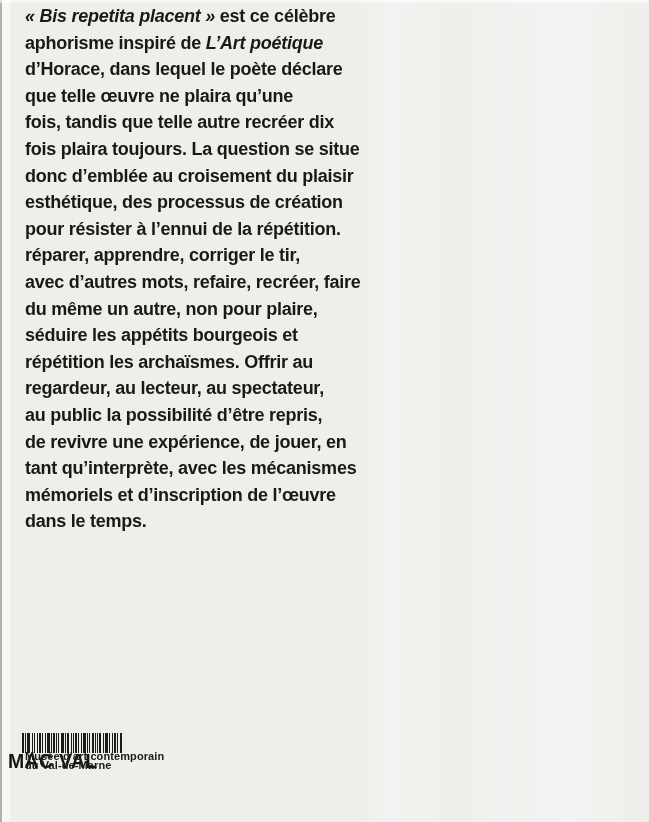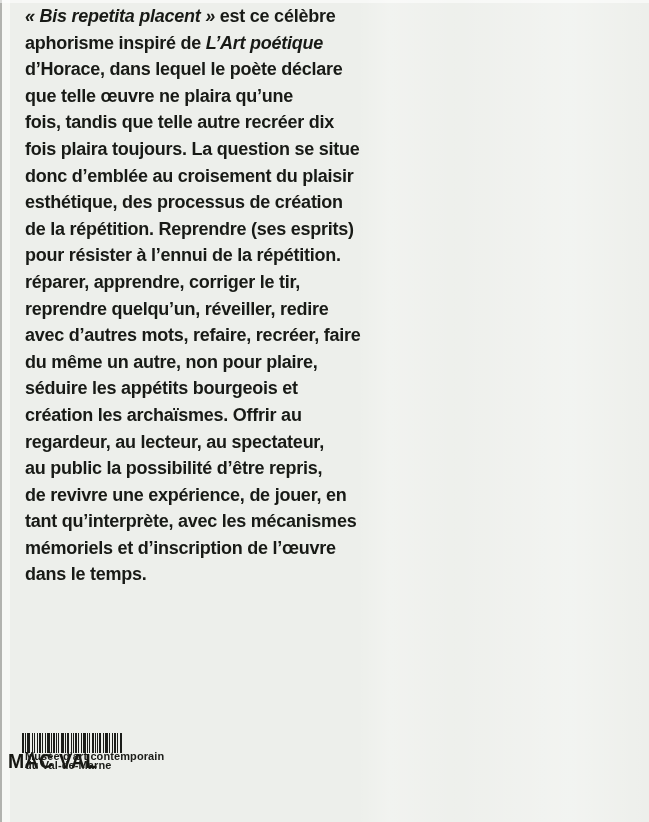--- a/index.html
+++ b/index.html
@@ -106,28 +106,26 @@
 
   <div class="cover-text">
       <div><span class="it">« Bis repetita placent »</span><span> est ce célèbre</span></div>
       <div><span>aphorisme inspiré de </span><span class="it">L’Art poétique</span></div>
       <div><span>d’Horace, dans lequel le poète déclare</span></div>
       <div><span>que telle œuvre ne plaira qu’une</span></div>
       <div><span>fois, tandis que telle autre recréer dix</span></div>
       <div><span>fois plaira toujours. La question se situe</span></div>
       <div><span>donc d’emblée au croisement du plaisir</span></div>
       <div><span>esthétique, des processus de création</span></div>
-      <div><span>de la répétition. Reprendre (ses esprits)</span></div>
       <div><span>pour résister à l’ennui de la répétition.</span></div>
       <div><span>réparer, apprendre, corriger le tir,</span></div>
-      <div><span>reprendre quelqu’un, réveiller, redire</span></div>
       <div><span>avec d’autres mots, refaire, recréer, faire</span></div>
       <div><span>du même un autre, non pour plaire,</span></div>
       <div><span>séduire les appétits bourgeois et</span></div>
-      <div><span>création les archaïsmes. Offrir au</span></div>
+      <div><span>répétition les archaïsmes. Offrir au</span></div>
       <div><span>regardeur, au lecteur, au spectateur,</span></div>
       <div><span>au public la possibilité d’être repris,</span></div>
       <div><span>de revivre une expérience, de jouer, en</span></div>
       <div><span>tant qu’interprète, avec les mécanismes</span></div>
       <div><span>mémoriels et d’inscription de l’œuvre</span></div>
       <div><span>dans le temps.</span></div>
     </div>
 
   <div class="barcode">
       <div class="bar" style="width: 2px;"></div>

